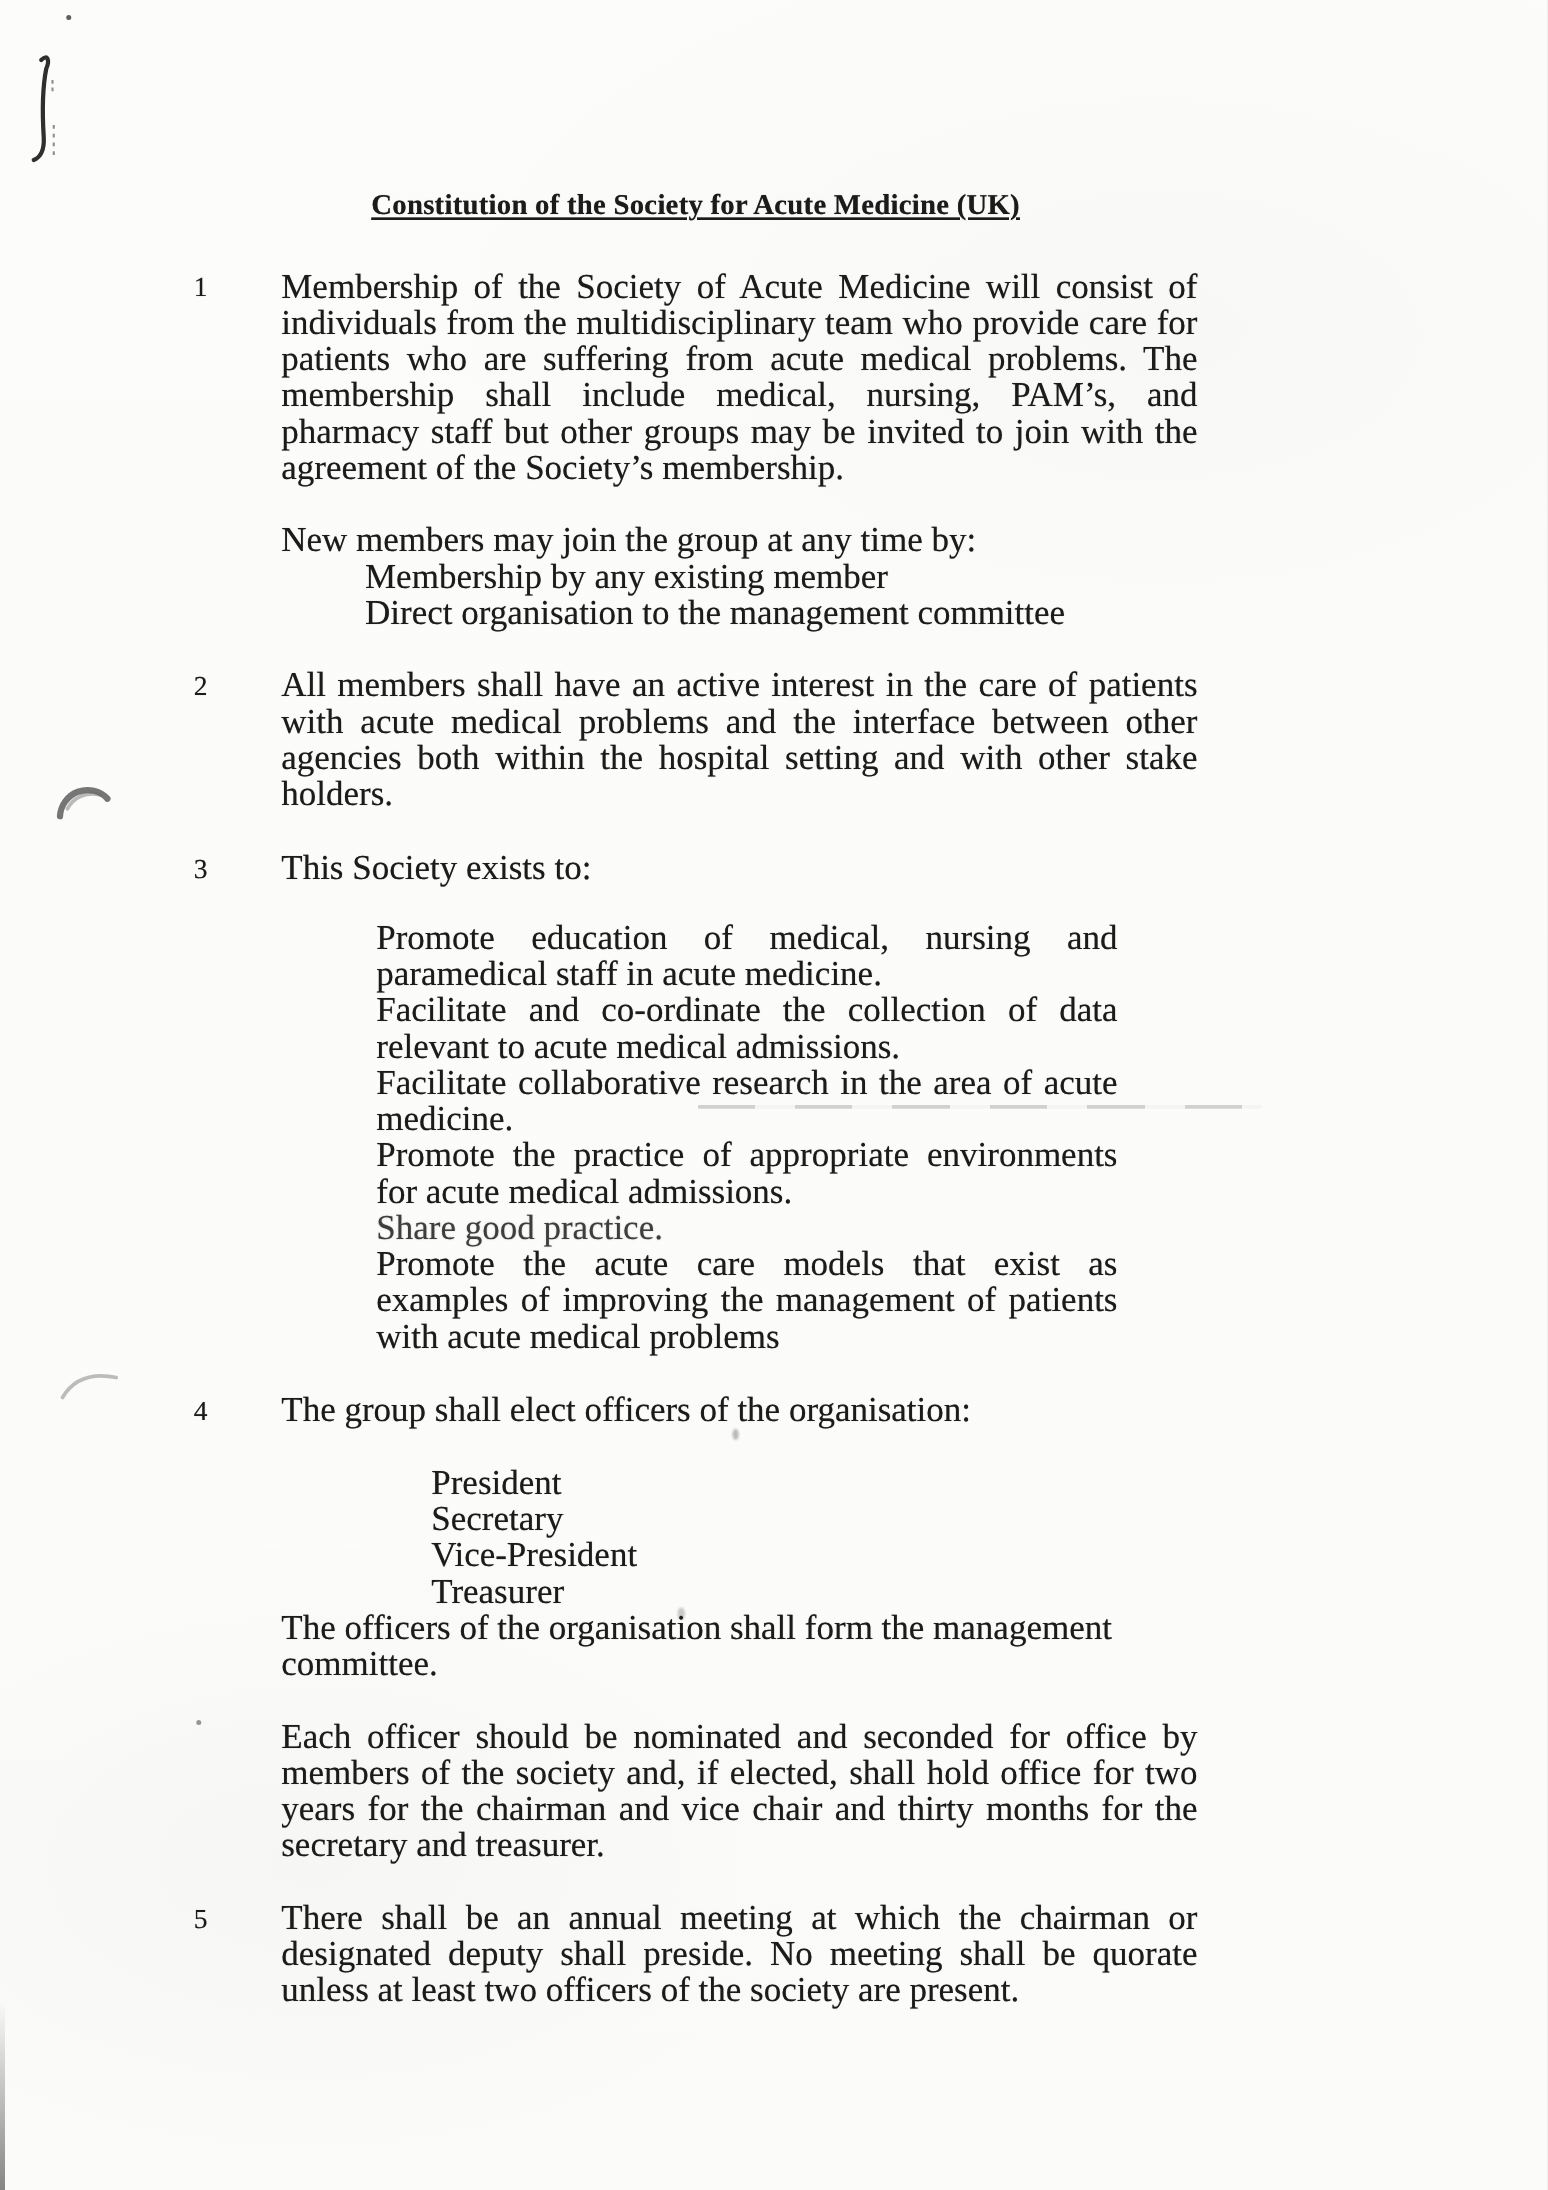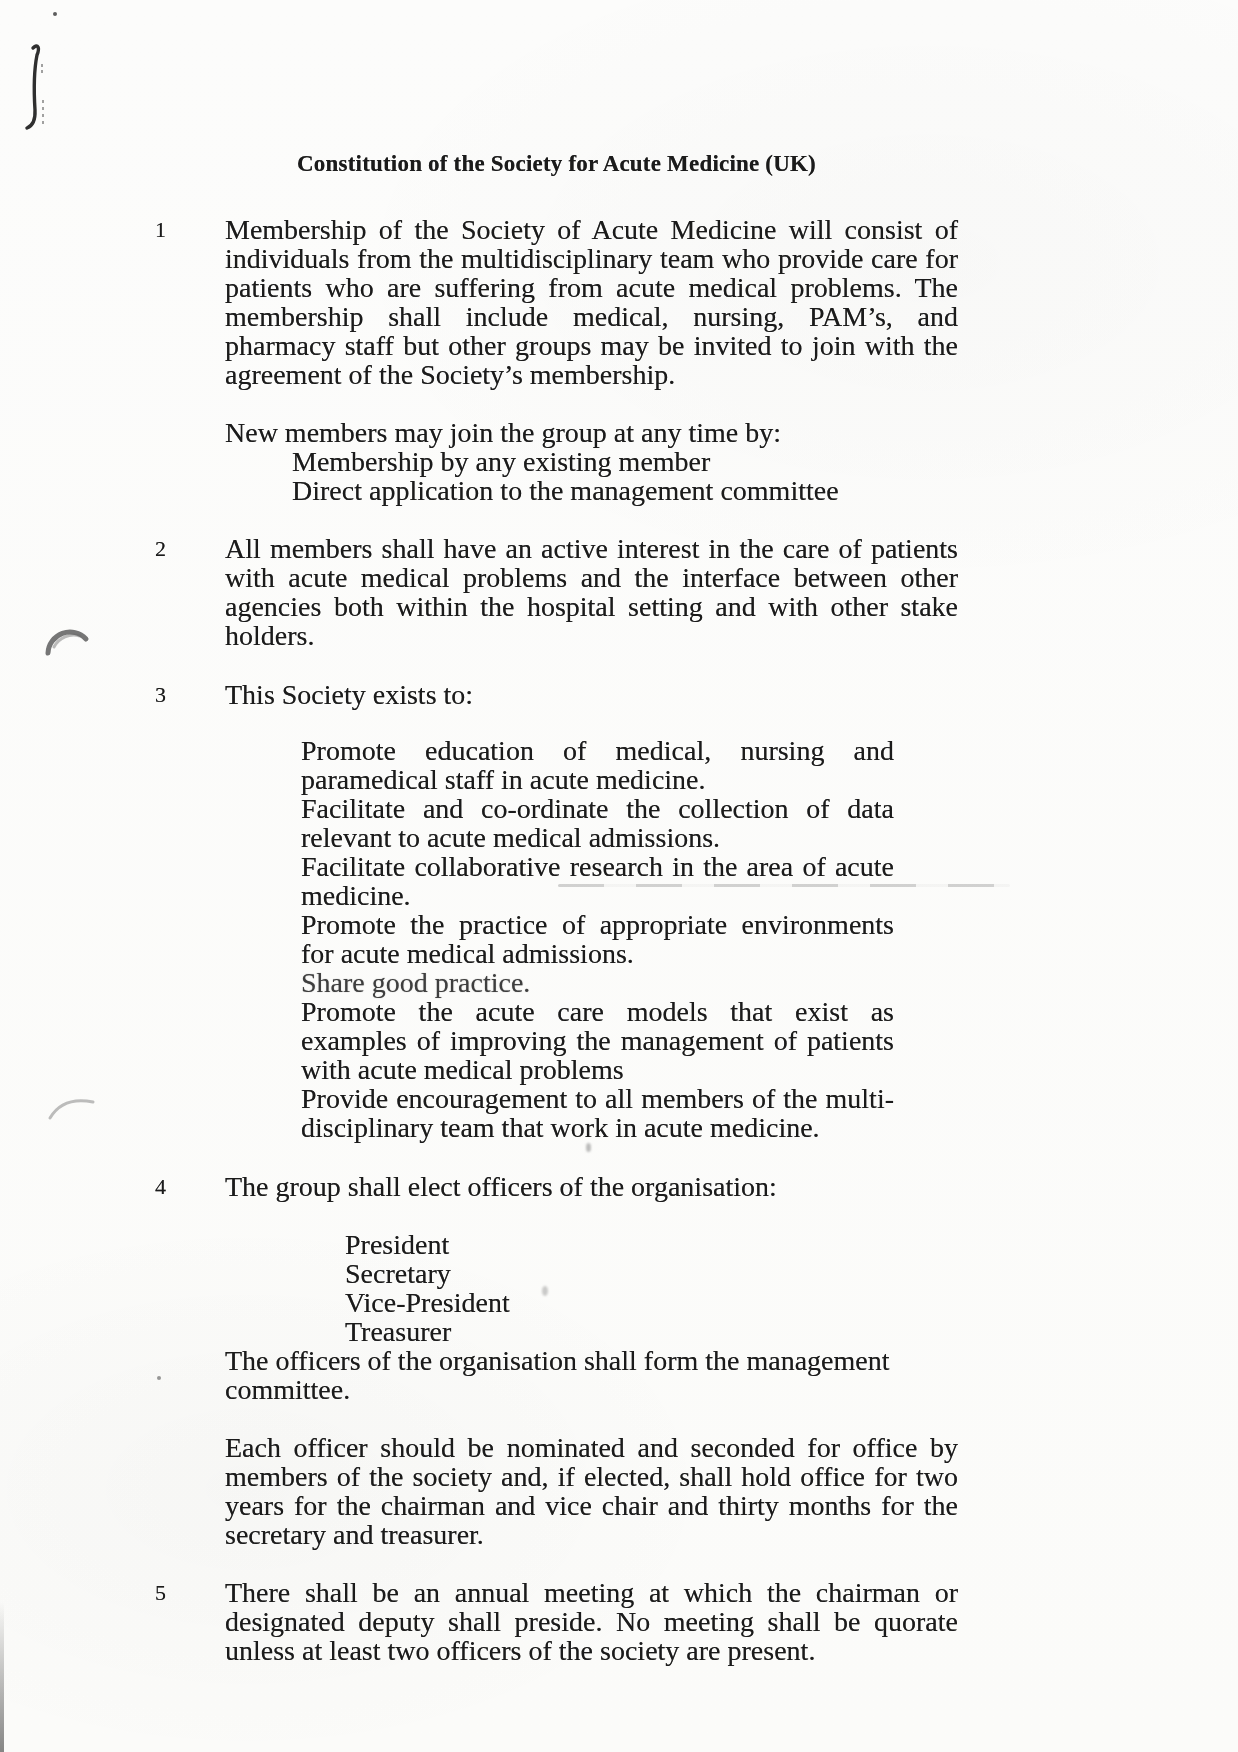--- a/index.html
+++ b/index.html
@@ -24,20 +24,21 @@
     position: absolute;
     left: 155px;
     top: 148px;
     width: 803px;
   }
   .doc-title {
     font-size: 23px;
     line-height: 32px;
     font-weight: bold;
     text-align: center;
+    text-decoration: underline;
     text-decoration-thickness: 2px;
     text-underline-offset: 3px;
     letter-spacing: 0.2px;
     text-shadow: 0 0 0.6px rgba(0,0,0,0.6);
   }
   .section { display: flex; }
   .sec-num {
     flex: 0 0 70px;
     width: 70px;
     font-size: 22px;
@@ -124,21 +125,21 @@
   <div class="content">
 
     <div class="doc-title">Constitution of the Society for Acute Medicine (UK)</div>
 
     <div class="section sec-1">
       <div class="sec-num">1</div>
       <div class="sec-body">
         <p class="para just">Membership of the Society of Acute Medicine will consist of individuals from the multidisciplinary team who provide care for patients who are suffering from acute medical problems. The membership shall include medical, nursing, PAM’s, and pharmacy staff but other groups may be invited to join with the agreement of the Society’s membership.</p>
         <p class="para sub-head">New members may join the group at any time by:</p>
         <p class="para sub-item">Membership by any existing member</p>
-        <p class="para sub-item">Direct application to the management committee</p>
+        <p class="para sub-item">Direct organisation to the management committee</p>
       </div>
     </div>
 
     <div class="section sec-2">
       <div class="sec-num">2</div>
       <div class="sec-body">
         <p class="para just">All members shall have an active interest in the care of patients with acute medical problems and the interface between other agencies both within the hospital setting and with other stake holders.</p>
       </div>
     </div>
 
@@ -146,21 +147,20 @@
       <div class="sec-num">3</div>
       <div class="sec-body">
         <p class="para">This Society exists to:</p>
         <div class="deep-block aims">
           <p class="para just">Promote education of medical, nursing and paramedical staff in acute medicine.</p>
           <p class="para just">Facilitate and co-ordinate the collection of data relevant to acute medical admissions.</p>
           <p class="para just">Facilitate collaborative research in the area of acute medicine.</p>
           <p class="para just">Promote the practice of appropriate environments for acute medical admissions.</p>
           <p class="para just">Share good practice.</p>
           <p class="para just">Promote the acute care models that exist as examples of improving the management of patients with acute medical problems</p>
-          <p class="para just">Provide encouragement to all members of the multi-disciplinary team that work in acute medicine.</p>
         </div>
       </div>
     </div>
 
     <div class="section sec-4">
       <div class="sec-num">4</div>
       <div class="sec-body">
         <p class="para">The group shall elect officers of the organisation:</p>
         <div class="officers-list">
           <p class="para">President</p>

